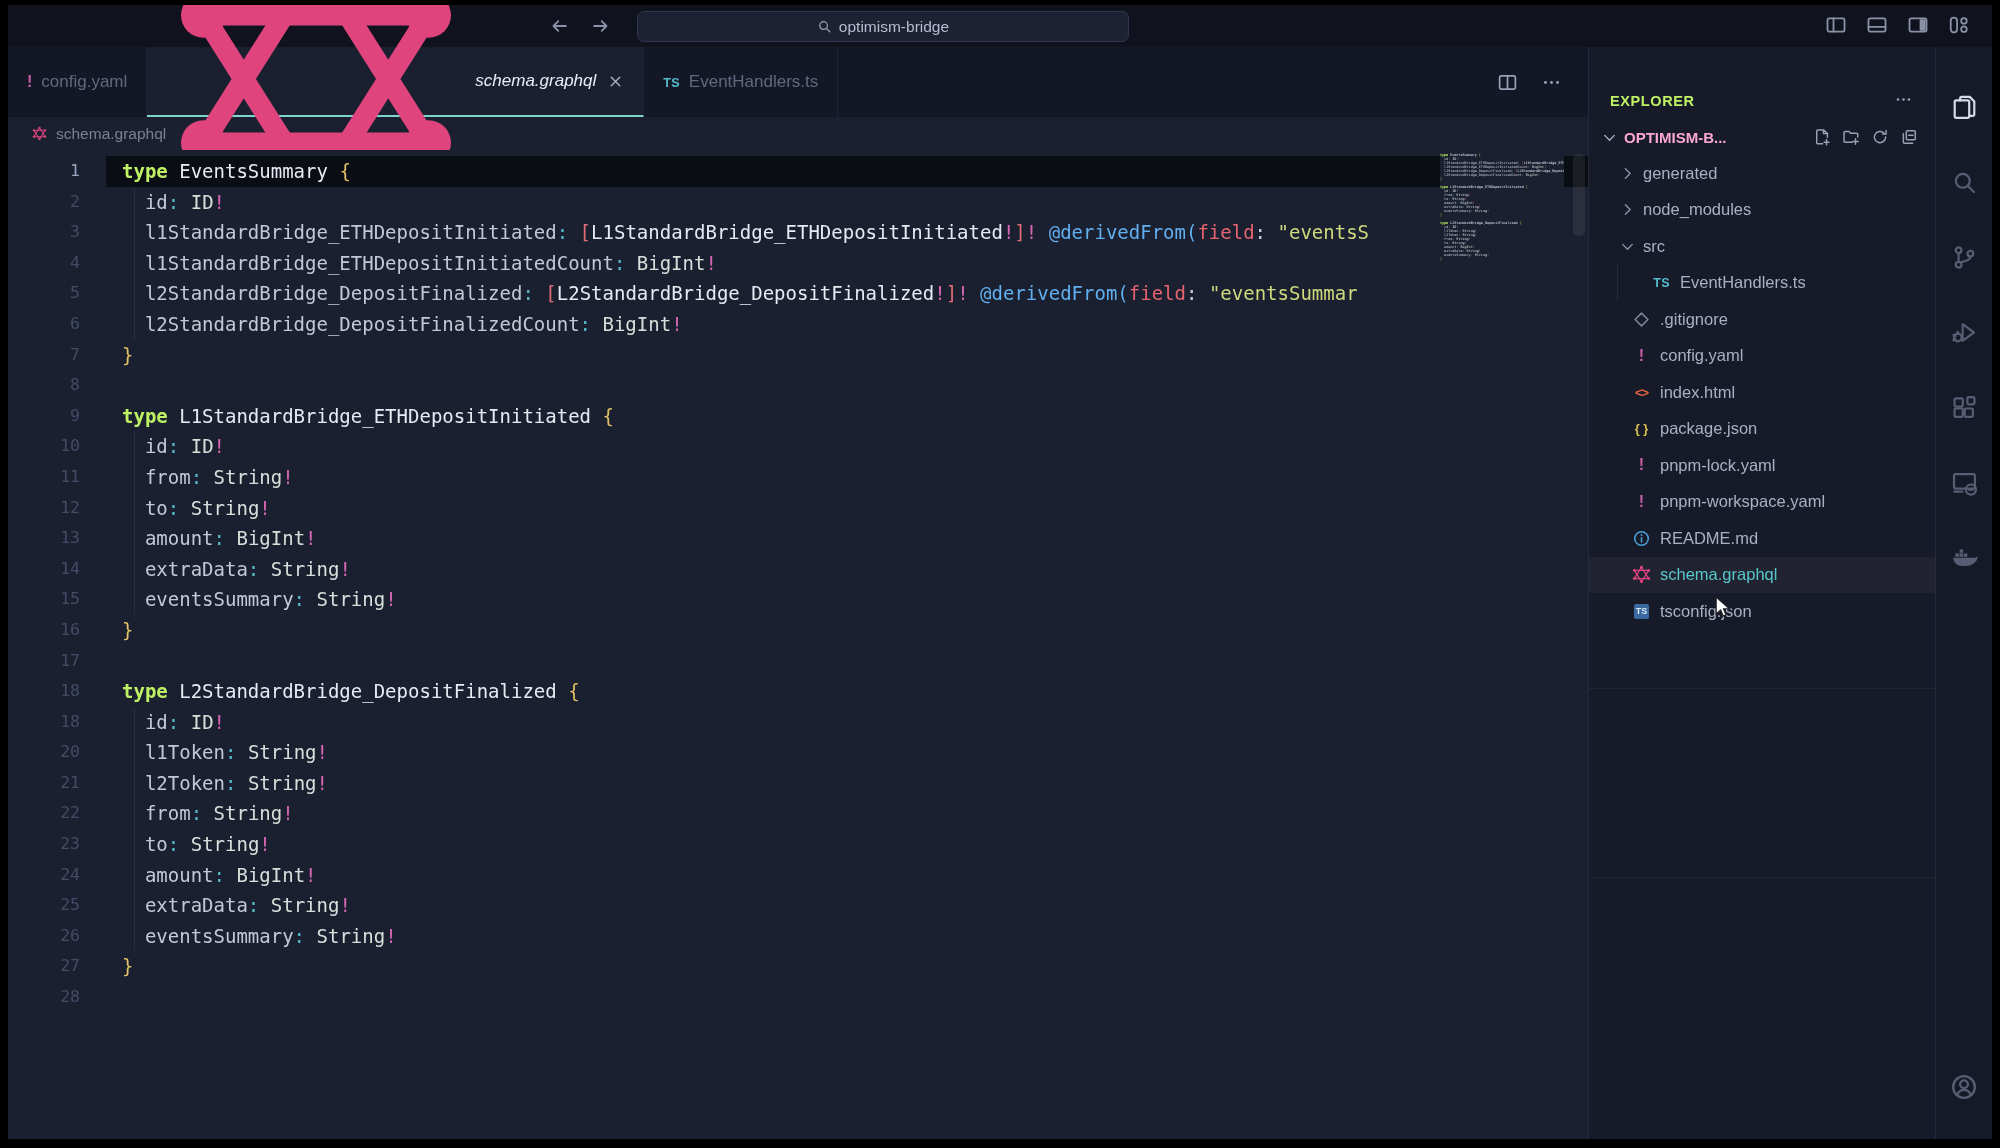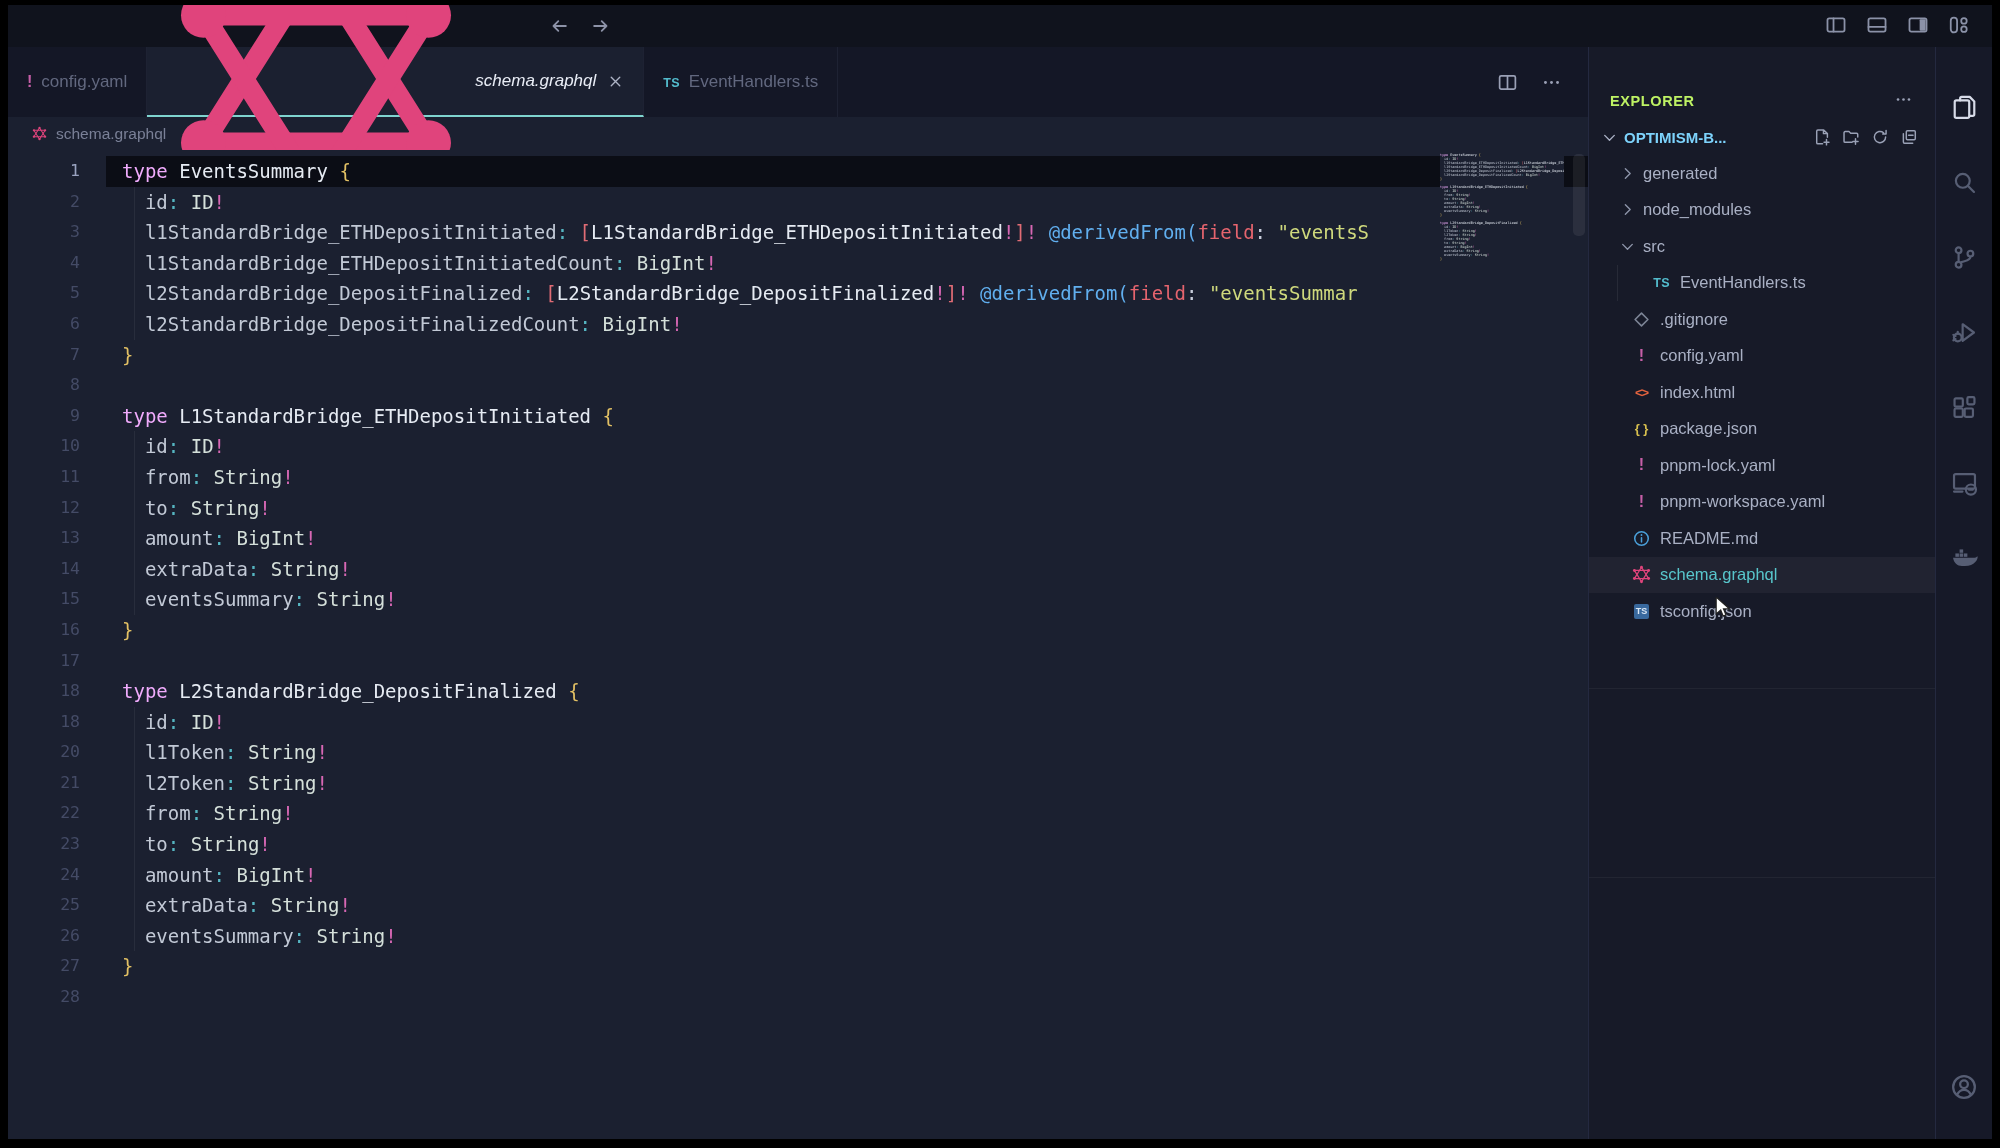--- a/index.html
+++ b/index.html
@@ -41,34 +41,34 @@
   #code-area{position:relative;height:calc(100% - 103px);overflow:hidden;background:#1b2030;}
   #lines{padding-top:6px;}
   .row{display:flex;height:30.6px;line-height:30.6px;white-space:pre;
     font-family:"DejaVu Sans Mono",monospace;font-size:19px;}
   .ln{flex:none;width:72px;text-align:right;padding-right:26px;color:#444b66;font-size:16.5px;
     font-family:"DejaVu Sans Mono",monospace;box-sizing:content-box;}
   .row.cur .ln{color:#9aa3c0;}
   .lc{position:relative;flex:1;padding-left:16px;}
   .row.cur .lc{background:#0b0d15;}
   .row.g .lc::before{content:'';position:absolute;left:28px;top:0;bottom:0;border-left:1px solid rgba(255,255,255,.06);}
-  .tk-kw{color:#f0abfc;} .tk-tn{color:#e6ebf3;} .tk-pb{color:#e2c064;} .tk-fd{color:#c2c9d6;}
+  .tk-kw{color:#bef264;font-weight:bold;} .tk-tn{color:#e6ebf3;} .tk-pb{color:#e2c064;} .tk-fd{color:#c2c9d6;}
   .tk-cl{color:#56b6c2;} .tk-ty{color:#d5e0da;} .tk-ex{color:#d767b4;} .tk-br{color:#e06c75;}
   .tk-dr{color:#61afef;} .tk-ar{color:#e5646e;} .tk-st{color:#cfd97d;} .tk-pn{color:#c8cddb;}
 
   
   #minimap{position:absolute;top:3px;right:24px;width:124px;background:#1b2030;z-index:3;overflow:hidden;}
   .mrow{height:4px;line-height:4px;font-size:3.4px;white-space:pre;font-family:"DejaVu Sans Mono",monospace;overflow:hidden;}
   #scroll-slider{position:absolute;top:4px;right:3px;width:12px;height:82px;background:rgba(255,255,255,.07);border-radius:5px;z-index:4;}
 
   
   #sb-header{height:62px;display:flex;align-items:flex-end;justify-content:space-between;
     padding:0 22px 10px 21px;color:#bef264;font-size:14.5px;letter-spacing:.6px;font-weight:600;}
   #sb-header .tbi{width:19px;height:19px;color:#9aa1b6;}
-  #sb-section{height:36px;display:flex;align-items:center;padding-left:12px;color:#7dd3fc;font-weight:700;font-size:15px;}
+  #sb-section{height:36px;display:flex;align-items:center;padding-left:12px;color:#f9a8d4;font-weight:700;font-size:15px;}
   #sb-section .chev{width:17px;height:17px;color:#a9b0c4;margin-right:6px;flex:none;}
   #sb-section-actions{margin-left:auto;display:flex;gap:11px;padding-right:17px;color:#9aa1b6;}
   #sb-section-actions .tbi{width:18px;height:18px;}
   #tree{position:relative;}
   .trow{height:36.5px;display:flex;align-items:center;font-size:16.5px;color:#a9b0c4;cursor:default;position:relative;padding-left:17px;}
   .trow .chev{width:17px;height:17px;color:#8d94a9;margin:0 7px 0 13px;flex:none;}
   .trow .ficon{width:19px;height:19px;margin:0 9px 0 26px;flex:none;display:flex;align-items:center;justify-content:center;}
   .trow.nested .ficon{margin-left:46px;}
   .trow.nested::before{content:'';position:absolute;left:28px;top:0;bottom:0;border-left:1px solid rgba(255,255,255,.07);}
   .trow.selected{background:rgba(255,255,255,.045);color:#58c6cc;}
@@ -98,20 +98,29 @@
 
 <div id="stage">
 
   <div id="titlebar">
     <div class="nav-arrow" id="back-arrow"><svg viewBox="0 0 16 16" width="100%" height="100%" fill="none" stroke="currentColor" stroke-width="1.3" stroke-linecap="round" stroke-linejoin="round">
           <path d="M13 8H4M7.5 4.5L4 8l3.5 3.5"></path>
         </svg></div>
     <div class="nav-arrow" id="fwd-arrow"><svg viewBox="0 0 16 16" width="100%" height="100%" fill="none" stroke="currentColor" stroke-width="1.3" stroke-linecap="round" stroke-linejoin="round">
           <path d="M3 8h9M8.5 4.5L12 8l-3.5 3.5"></path>
         </svg></div>
+    <div id="command-center">
+      <span style="display:flex;">
+          <svg viewBox="0 0 16 16" width="100%" height="100%" fill="none" stroke="currentColor" stroke-width="1.3" stroke-linecap="round" stroke-linejoin="round">
+            <circle cx="7" cy="7" r="4.1"></circle>
+            <path d="M10.1 10.1L13.6 13.6"></path>
+          </svg>
+        </span>
+      <span>optimism-bridge</span>
+    </div>
     <div id="tb-actions">
       <span class="tbi"><svg viewBox="0 0 16 16" width="100%" height="100%" fill="none" stroke="currentColor" stroke-width="1.3" stroke-linecap="round" stroke-linejoin="round">
             <rect x="1.8" y="3.2" width="12.4" height="9.6" rx="1.3"></rect>
             <path d="M6.2 3.2v9.6"></path>
           </svg></span>
       <span class="tbi"><svg viewBox="0 0 16 16" width="100%" height="100%" fill="none" stroke="currentColor" stroke-width="1.3" stroke-linecap="round" stroke-linejoin="round">
             <rect x="1.8" y="3.2" width="12.4" height="9.6" rx="1.3"></rect>
             <path d="M1.8 9.4h12.4"></path>
           </svg></span>
       <span class="tbi"><svg viewBox="0 0 16 16" width="100%" height="100%" fill="none" stroke="currentColor" stroke-width="1.3" stroke-linecap="round" stroke-linejoin="round">

